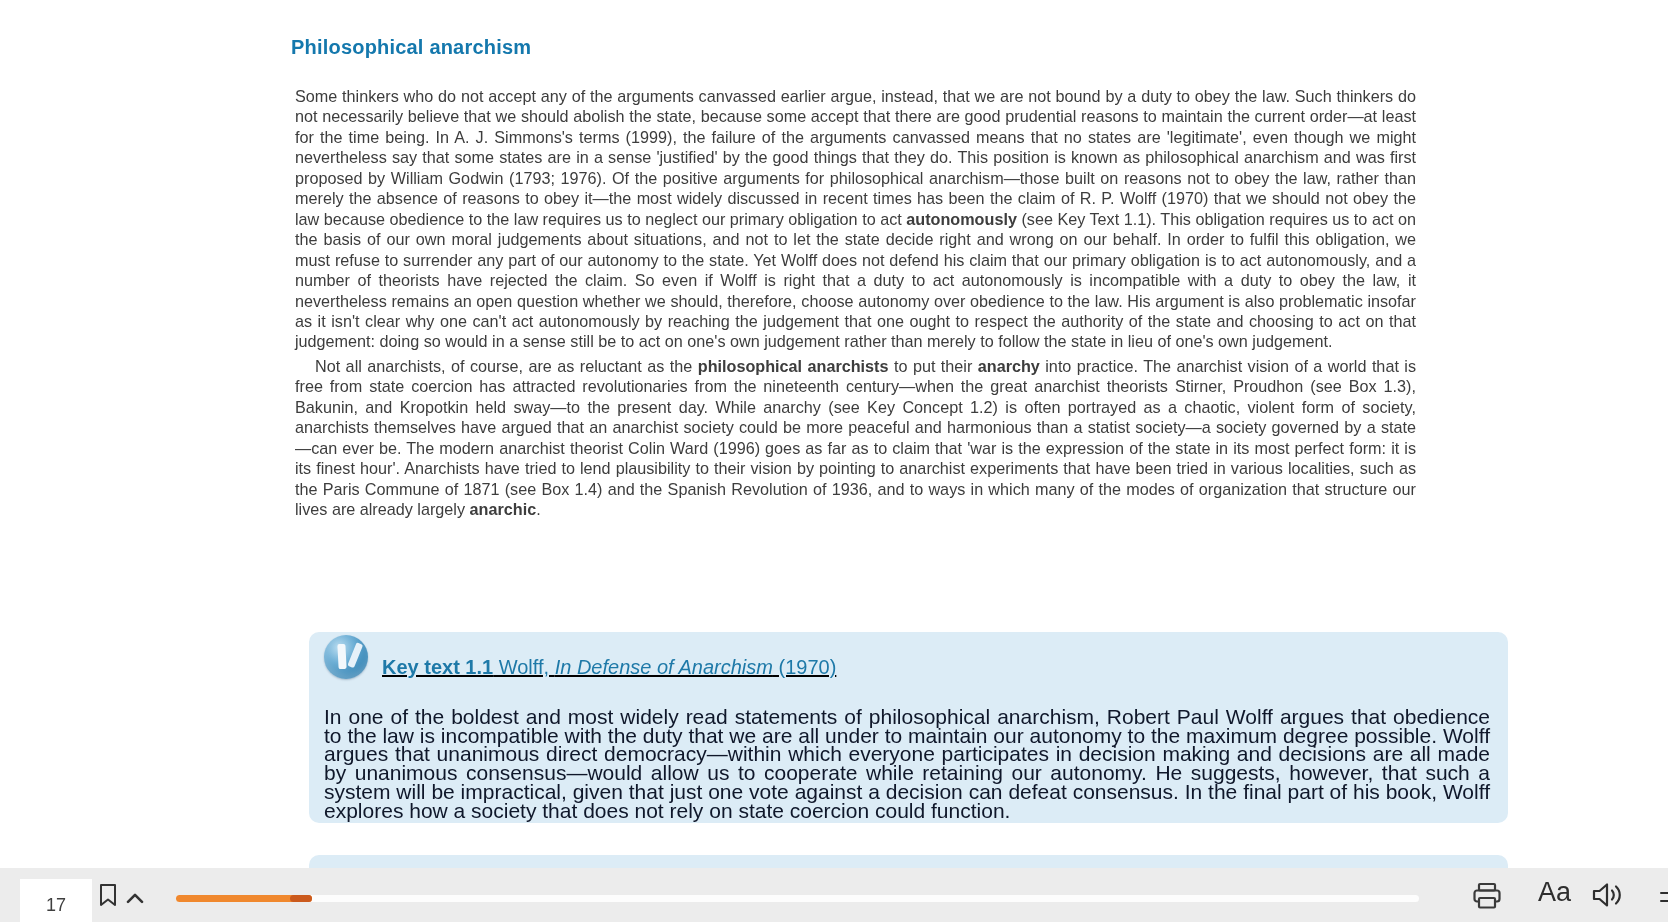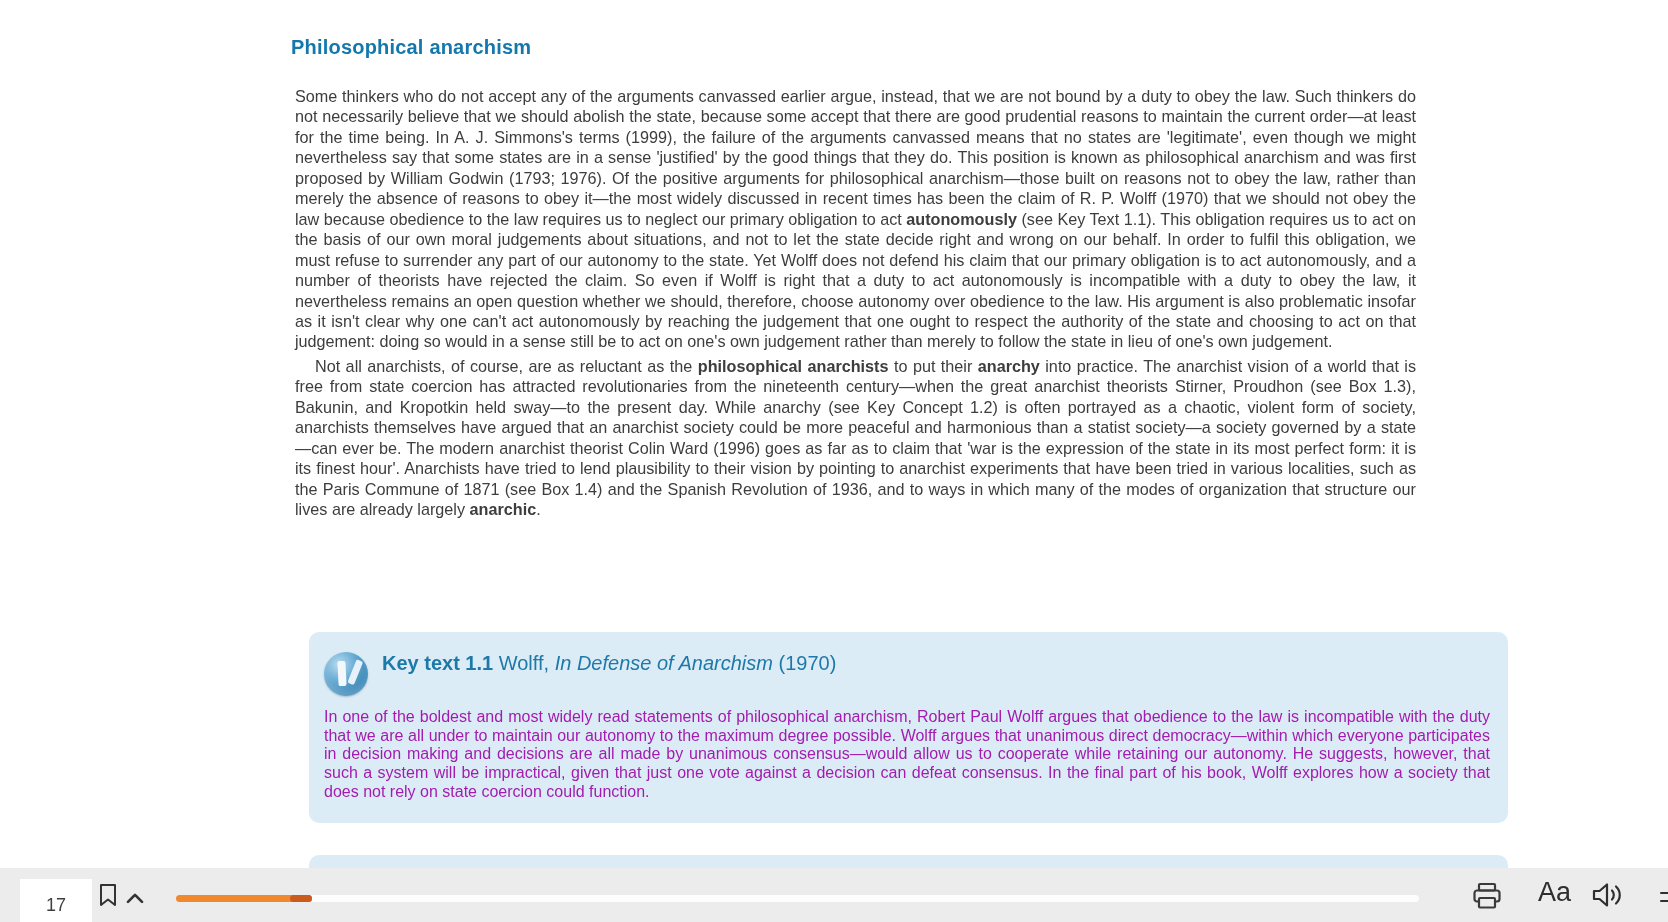--- a/index.html
+++ b/index.html
@@ -17,38 +17,38 @@
     margin:4px; font-size:16.2px; line-height:20.45px; color:#3d3d3d;
     text-align:justify;
   }
   p.body-para.indent { text-indent:20px; }
 
   
   .keybox {
     position:absolute; left:309px; top:632px; width:1199px; height:191px;
     background:#dcecf6; border-radius:10px; box-sizing:border-box;
   }
-  .keybox-header { position:absolute; left:15px; top:20px; display:flex; align-items:flex-start; }
+  .keybox-header { position:absolute; left:15px; top:3px; display:flex; align-items:flex-end;text-decoration:underline; }
   .books-badge {
     width:44px; height:44px; border-radius:50%; position:relative; flex:0 0 auto;
     background:radial-gradient(circle at 34% 28%, #b9dcf0 0%, #6fb0d6 35%, #2e80b2 72%, #1b6497 100%);
     box-shadow: inset 0 -5px 7px rgba(255,255,255,.28), 0 1px 2px rgba(0,40,80,.25);
   }
   .books-badge .book1 {
     position:absolute; left:14px; top:9px; width:8px; height:25px;
     background:#f3f8fc; border-radius:2px; transform:rotate(-3deg);
   }
   .books-badge .book2 {
     position:absolute; left:24px; top:7px; width:7px; height:25px;
     background:#e6f1f9; border-radius:2px; transform:rotate(22deg); transform-origin:50% 90%;
   }
   .keybox-title { margin-left:14px; font-size:20px; color:#1e79a8; white-space:nowrap; }
   .keybox-body {
     position:absolute; left:15px; top:76px; width:1166px;
-    font-size:16px; line-height:18.7px; color:#a21caf; text-align:justify;
+    font-size:21px; line-height:18.7px; color:#0f172a; text-align:justify;
   }
 
   
   .nextbox {
     position:absolute; left:309px; top:855px; width:1199px; height:30px;
     background:#dcecf6; border-radius:10px 10px 0 0; z-index:1;
   }
 
   
   .toolbar {

